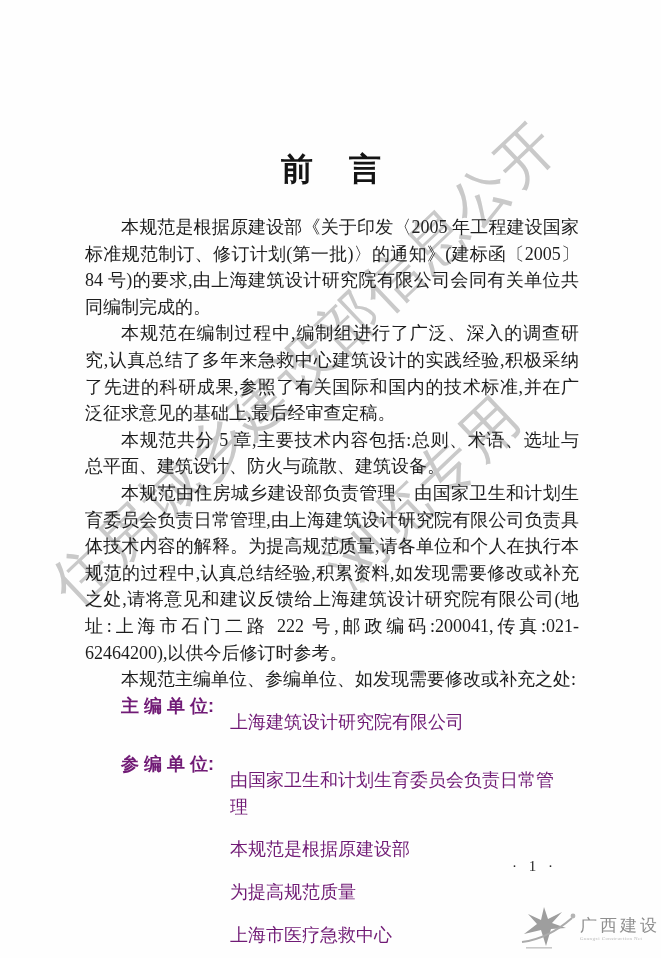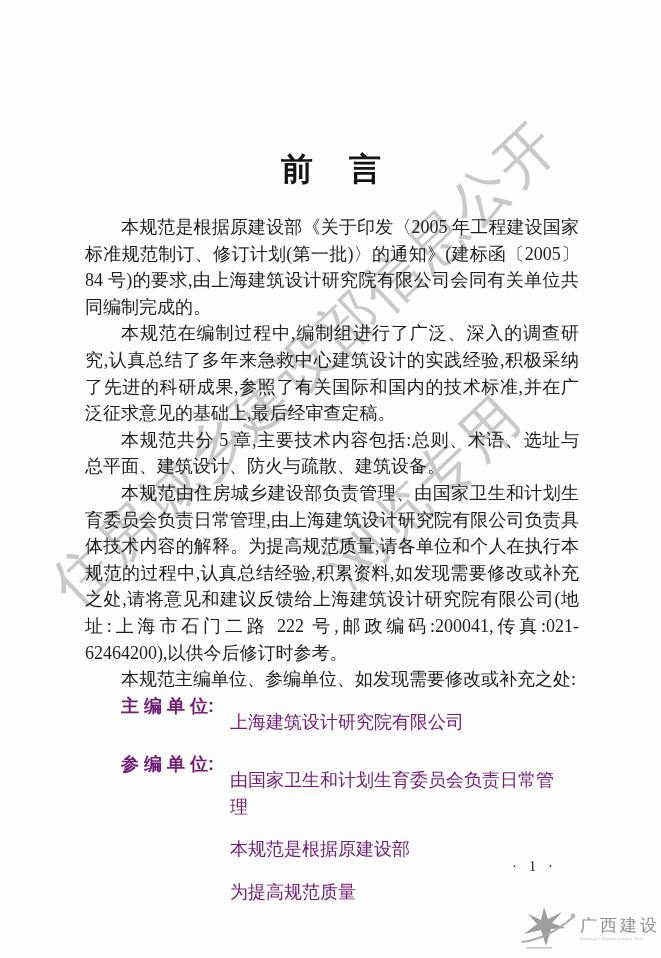--- a/index.html
+++ b/index.html
@@ -126,20 +126,21 @@
         <div class="editor-value">上海建筑设计研究院有限公司</div>
       </div>
     </div>
 
     <div class="editor-row">
       <span class="editor-label">参 编 单 位:</span>
       <div class="editor-values">
         <div class="editor-value">由国家卫生和计划生育委员会负责日常管理</div>
         <div class="editor-value">本规范是根据原建设部</div>
         <div class="editor-value">为提高规范质量</div>
+        <div class="editor-value">上海市医疗急救中心</div>
       </div>
     </div>
   </div>
 
   <div class="page-number">· 1 ·</div>
 
   <div class="site-logo">
     <svg class="logo-star" width="58" height="46" viewBox="0 0 58 46" aria-hidden="true">
       <path d="M26 1 L30 13 L44 6 L34 17 L48 22 L33 23 L28 40 L23 24 L6 28 L19 18 L10 8 L23 14 Z" fill="#9e9e9e"></path>
       <path d="M4 36 C20 34 38 26 54 12" stroke="#ababab" stroke-width="2" fill="none"></path>

